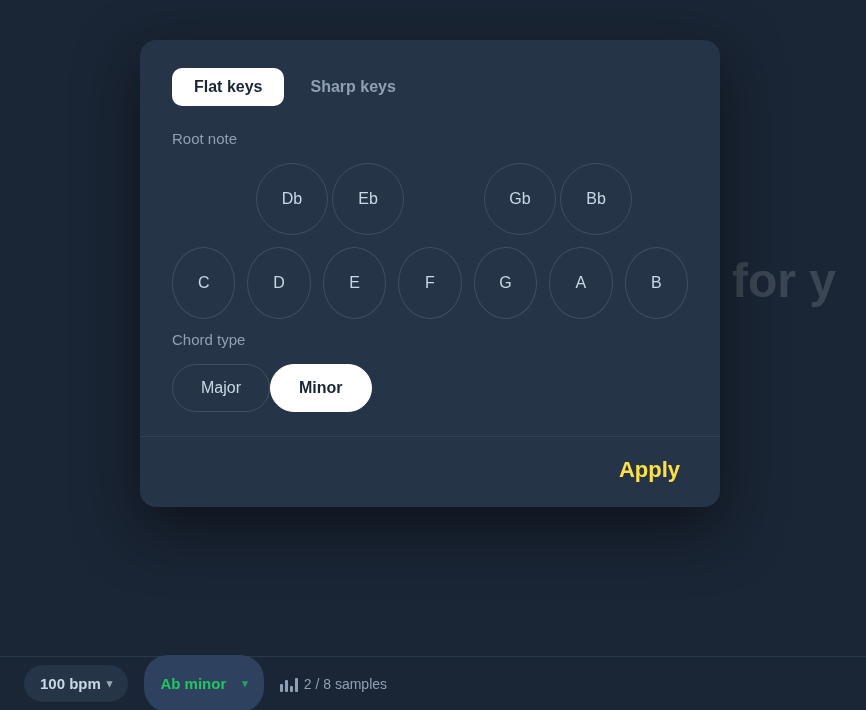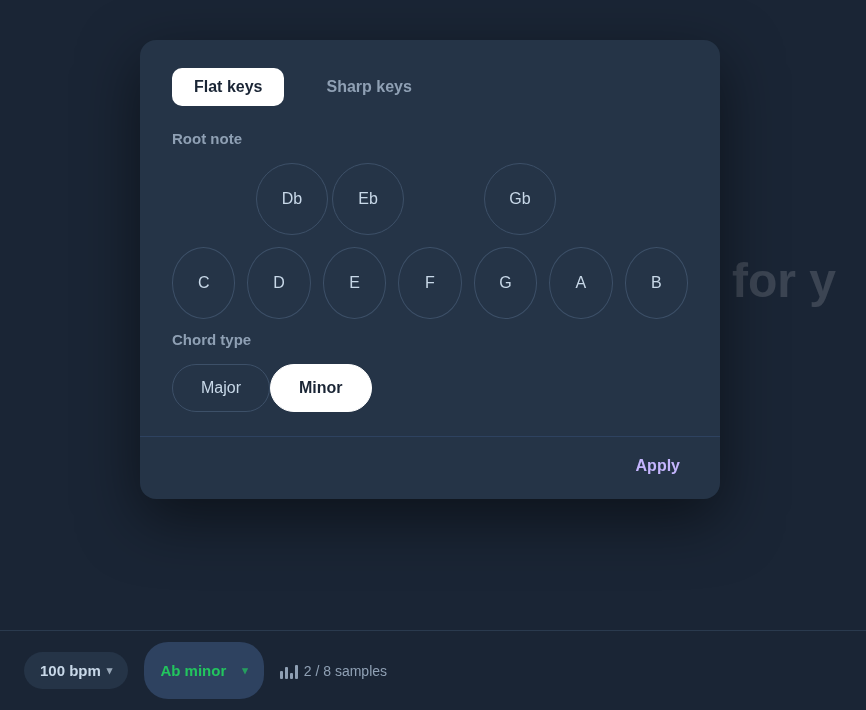--- a/index.html
+++ b/index.html
@@ -41,21 +41,21 @@
       box-shadow: 0 20px 60px rgba(0,0,0,0.5);
     }
 
     .modal-content {
       padding: 28px 32px 0 32px;
     }
 
     
     .tabs {
       display: flex;
-      gap: 20px;
+      gap: 4px;
       margin-bottom: 24px;
     }
 
     .tab {
       padding: 10px 22px;
       border-radius: 10px;
       font-size: 16px;
       font-weight: 600;
       cursor: pointer;
       border: none;
@@ -69,21 +69,21 @@
 
     .tab-inactive {
       background: transparent;
       color: #8fa0b4;
     }
 
     
     .section-label {
       color: #8fa0b4;
       font-size: 15px;
-      font-weight: 700;
+      font-weight: 400;
       margin-bottom: 16px;
     }
 
     
     .note-row {
       display: flex;
       gap: 12px;
       margin-bottom: 12px;
       align-items: center;
     }
@@ -157,34 +157,34 @@
     
     .modal-footer {
       padding: 16px 32px 20px 32px;
       display: flex;
       justify-content: flex-end;
     }
 
     .apply-btn {
       background: transparent;
       border: none;
-      color: #c4b5fd;
-      font-size: 16px;
+      color: #fde047;
+      font-size: 22px;
       font-weight: 600;
       cursor: pointer;
       padding: 4px 8px;
     }
 
     
     .bottom-bar {
       position: absolute;
       bottom: 0;
       left: 0;
       right: 0;
-      height: 80px;
+      height: 54px;
       background: #1a2535;
       border-top: 1px solid #2a3a4e;
       display: flex;
       align-items: center;
       padding: 0 24px;
       gap: 16px;
     }
 
     .bpm-btn {
       background: #253447;
@@ -258,20 +258,21 @@
       <button class="tab tab-inactive">Sharp keys</button>
     </div>
 
     <div class="section-label">Root note</div>
 
     <div class="note-row" style="padding-left: 84px; gap: 4px;">
       <button class="note-btn">Db</button>
       <button class="note-btn">Eb</button>
       <div class="note-spacer"></div>
       <button class="note-btn">Gb</button>
+      <button class="note-btn">Bb</button>
     </div>
 
     <div class="note-row">
       <button class="note-btn">C</button>
       <button class="note-btn">D</button>
       <button class="note-btn">E</button>
       <button class="note-btn">F</button>
       <button class="note-btn">G</button>
       <button class="note-btn">A</button>
       <button class="note-btn">B</button>

